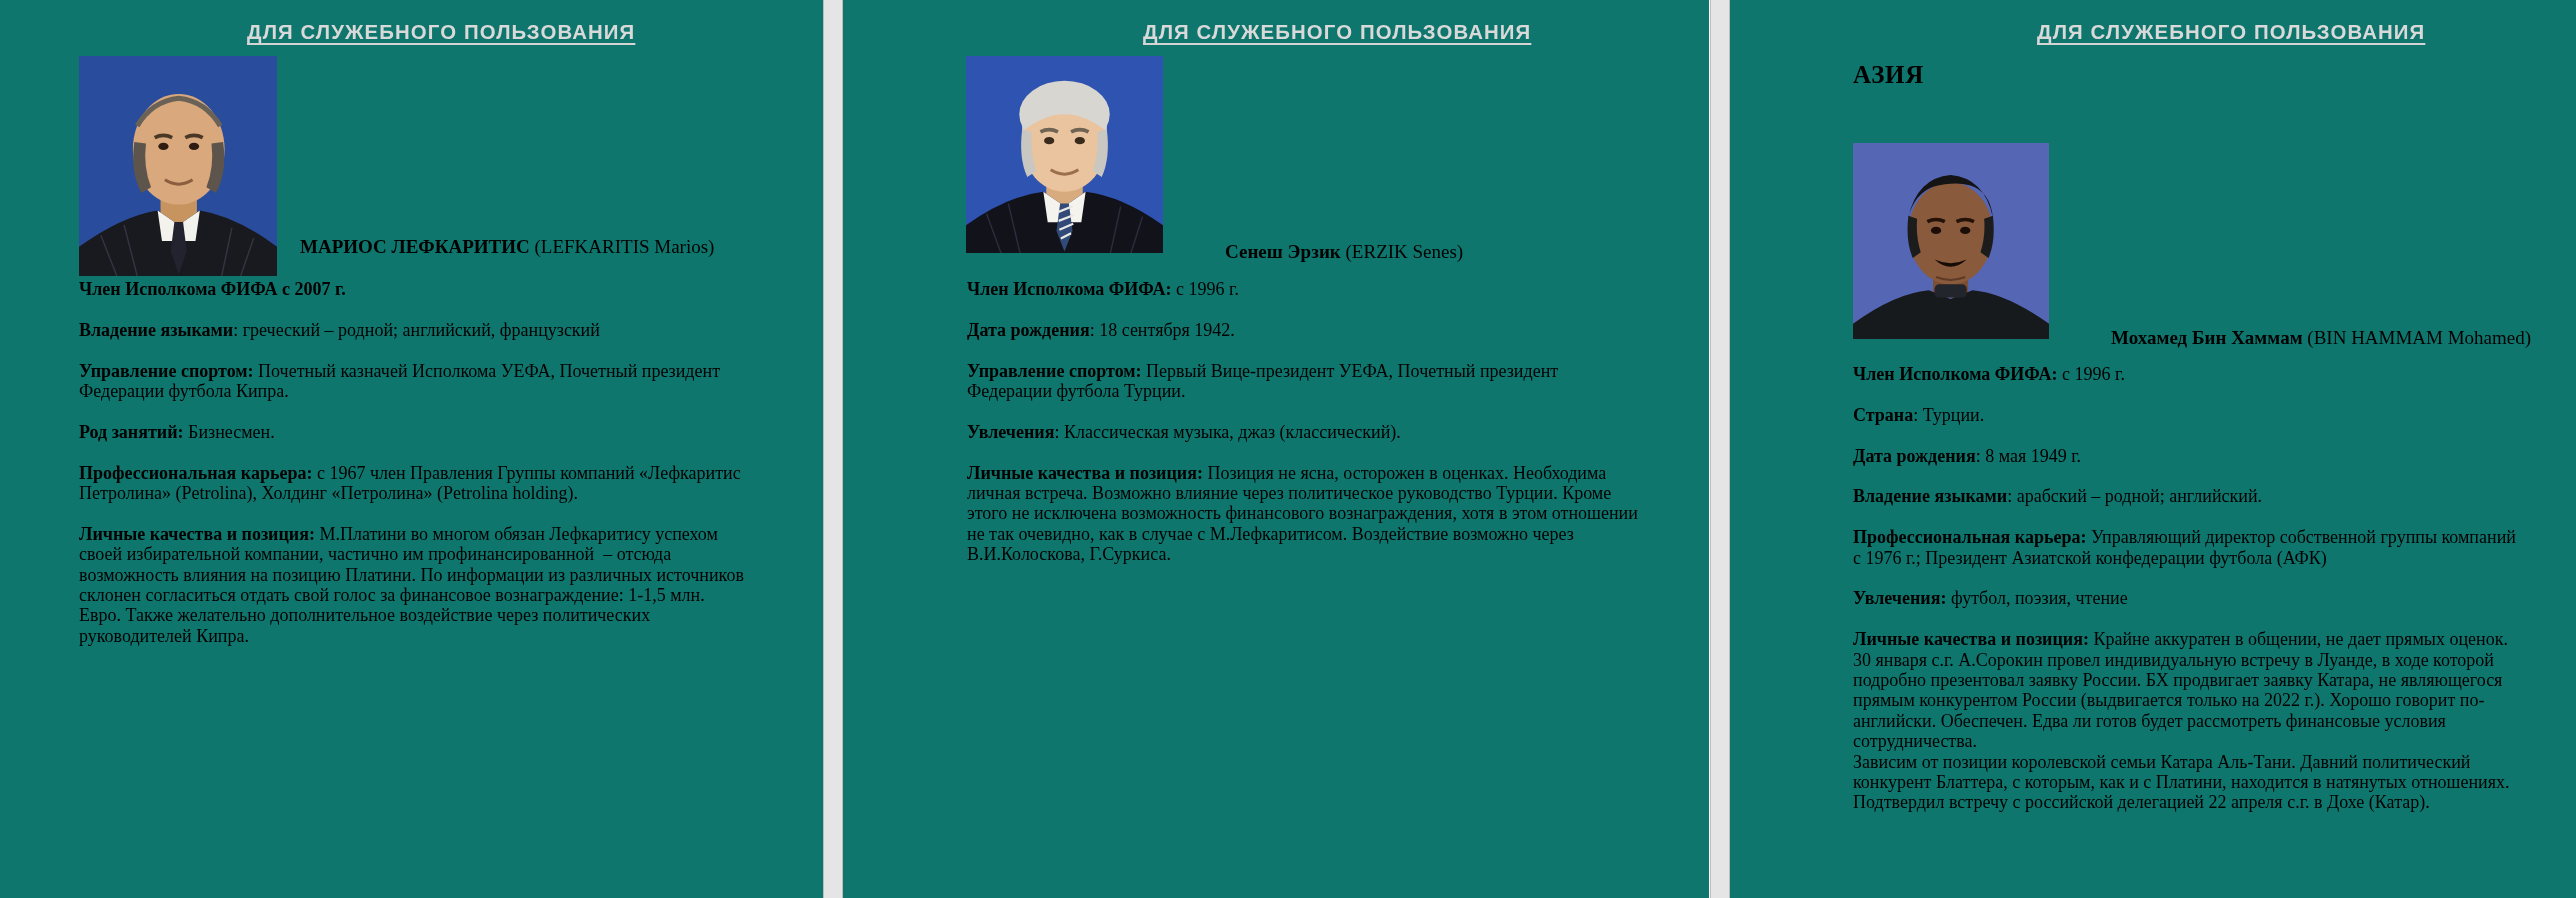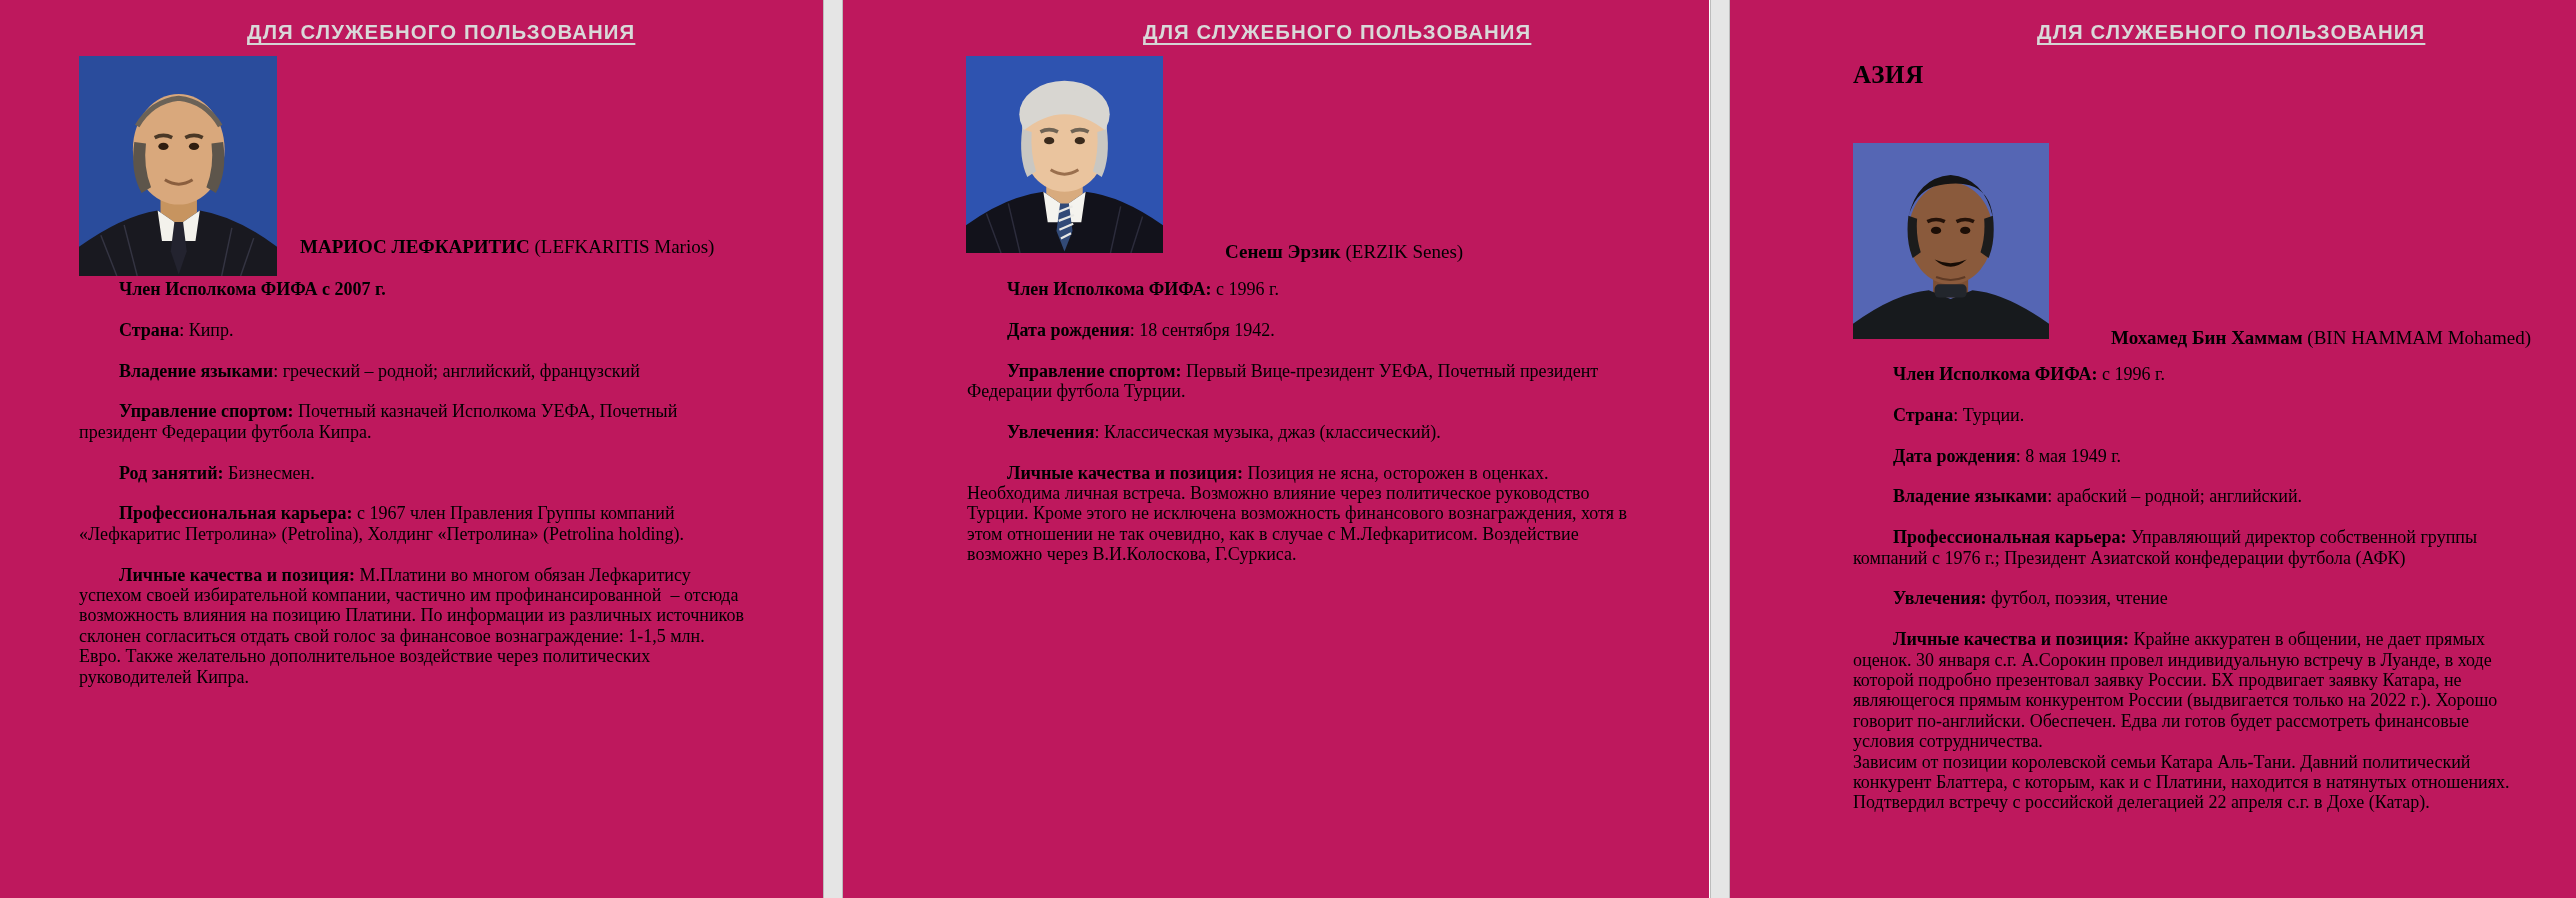--- a/index.html
+++ b/index.html
@@ -4,21 +4,21 @@
 <style>
   html,body{margin:0;padding:0;background:#ffffff;}
   .canvas{
     position:relative;
     width:2576px;height:899px;
     background:#ffffff;
     overflow:hidden;
     font-family:"Liberation Serif","DejaVu Serif",serif;
     color:#000;
   }
-  .page{position:absolute;top:0;height:899px;background:#be185d;}
+  .page{position:absolute;top:0;height:899px;background:#0f766e;}
   .gutter{
     position:absolute;top:0;height:899px;
     background:#e5e5e5;
     border-left:0.7px solid #bcbcbc;border-right:0.7px solid #bcbcbc;
     box-sizing:border-box;
   }
   .cls-header{
     position:absolute;
     font-family:"Liberation Sans","DejaVu Sans",sans-serif;
     font-weight:bold;
@@ -41,21 +41,21 @@
   .photo svg{display:block;width:100%;height:100%;}
   .person-name{
     position:absolute;
     font-size:19px;
     white-space:nowrap;
   }
   .person-name .nm{font-weight:bold;text-align:right;}
   .doc-body{position:absolute;font-size:18px;line-height:20.4px;}
   .doc-body p{margin:0 0 20.4px 0;}
   .doc-body p:last-child{margin-bottom:0;}
-  .lbl{font-weight:bold;white-space:pre-wrap;margin-left:40px;}
+  .lbl{font-weight:bold;white-space:pre-wrap;}
   .val{white-space:pre-wrap;}
 </style>
 </head>
 <body>
 
 <div class="canvas">
 
   <section class="page" style="left:0;width:823px;">
     <div class="cls-header" style="left:247px;top:21px;">ДЛЯ СЛУЖЕБНОГО ПОЛЬЗОВАНИЯ</div>
 
@@ -78,21 +78,20 @@
         <path d="M131,228 L143,228 L148,268 L137,300 L126,268 Z" fill="#23232f"></path>
       </svg>
     </div>
 
     <div class="person-name" style="left:300px;top:236px;">
       <span class="nm">МАРИОС ЛЕФКАРИТИС</span><span class="val"> (LEFKARITIS Marios)</span>
     </div>
 
     <div class="doc-body" style="left:79px;top:279px;width:671px;">
       <p><span class="lbl">Член Исполкома ФИФА с 2007 г.</span><span class="val"></span></p>
-      <p><span class="lbl">Страна</span><span class="val">: Кипр.</span></p>
       <p><span class="lbl">Владение языками</span><span class="val">: греческий – родной; английский, французский</span></p>
       <p><span class="lbl">Управление спортом:</span><span class="val"> Почетный казначей Исполкома УЕФА, Почетный президент Федерации футбола Кипра.</span></p>
       <p><span class="lbl">Род занятий:</span><span class="val"> Бизнесмен.</span></p>
       <p><span class="lbl">Профессиональная карьера:</span><span class="val"> с 1967 член Правления Группы компаний «Лефкаритис Петролина» (Petrolina), Холдинг «Петролина» (Petrolina holding).</span></p>
       <p><span class="lbl">Личные качества и позиция:</span><span class="val"> М.Платини во многом обязан Лефкаритису успехом своей избирательной компании, частично им профинансированной  – отсюда возможность влияния на позицию Платини. По информации из различных источников склонен согласиться отдать свой голос за финансовое вознаграждение: 1-1,5 млн. Евро. Также желательно дополнительное воздействие через политических руководителей Кипра.</span></p>
     </div>
   </section>
 
   <div class="gutter" style="left:823px;width:20.4px;"></div>
 

